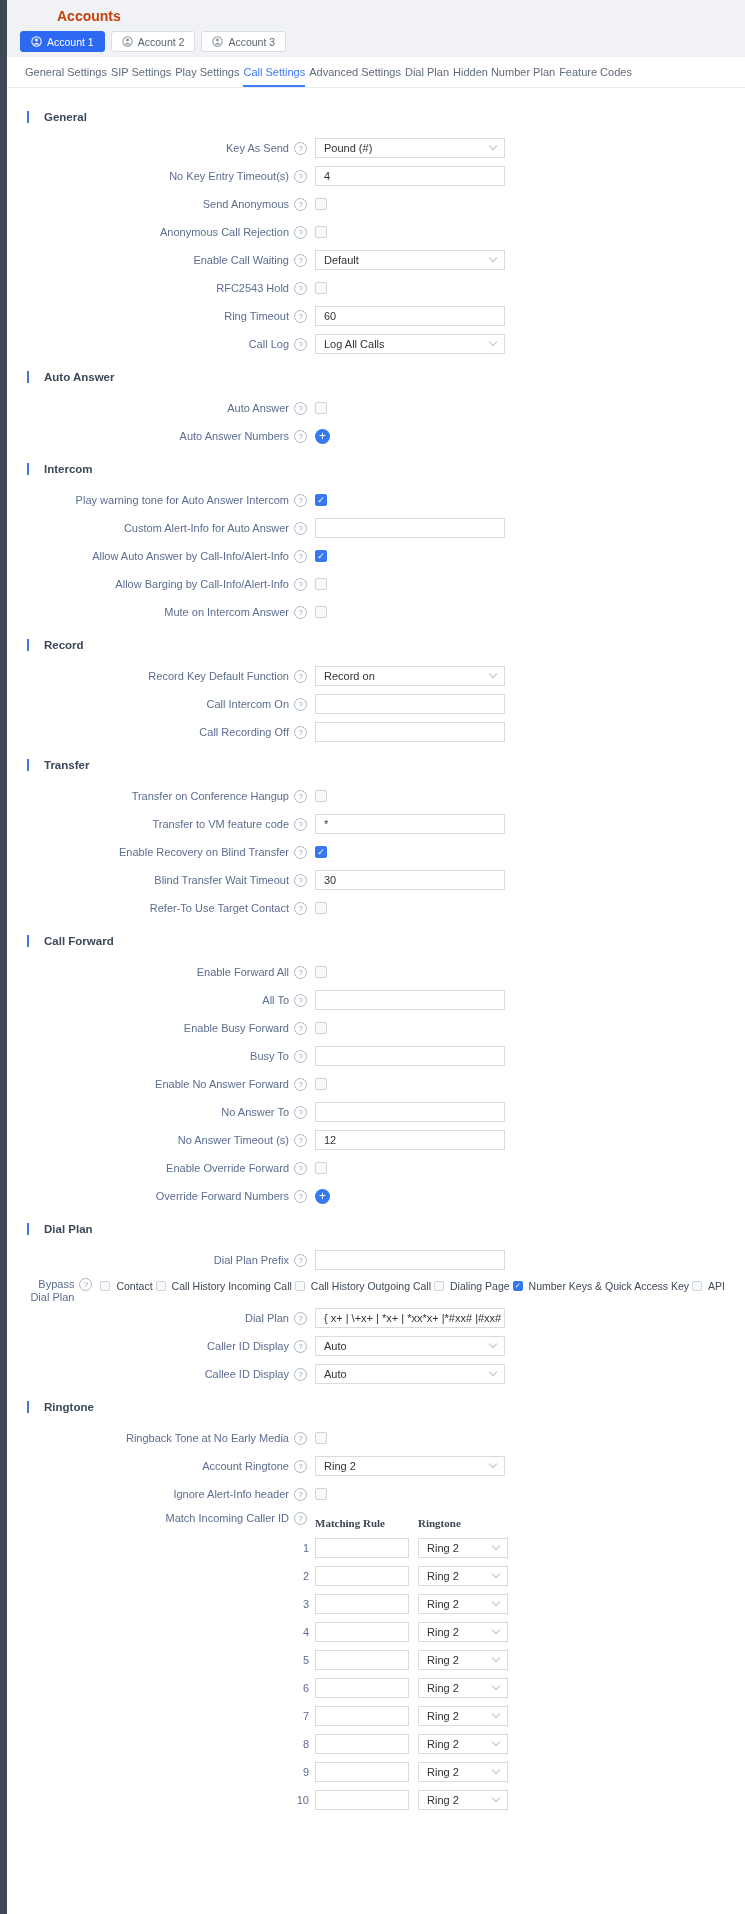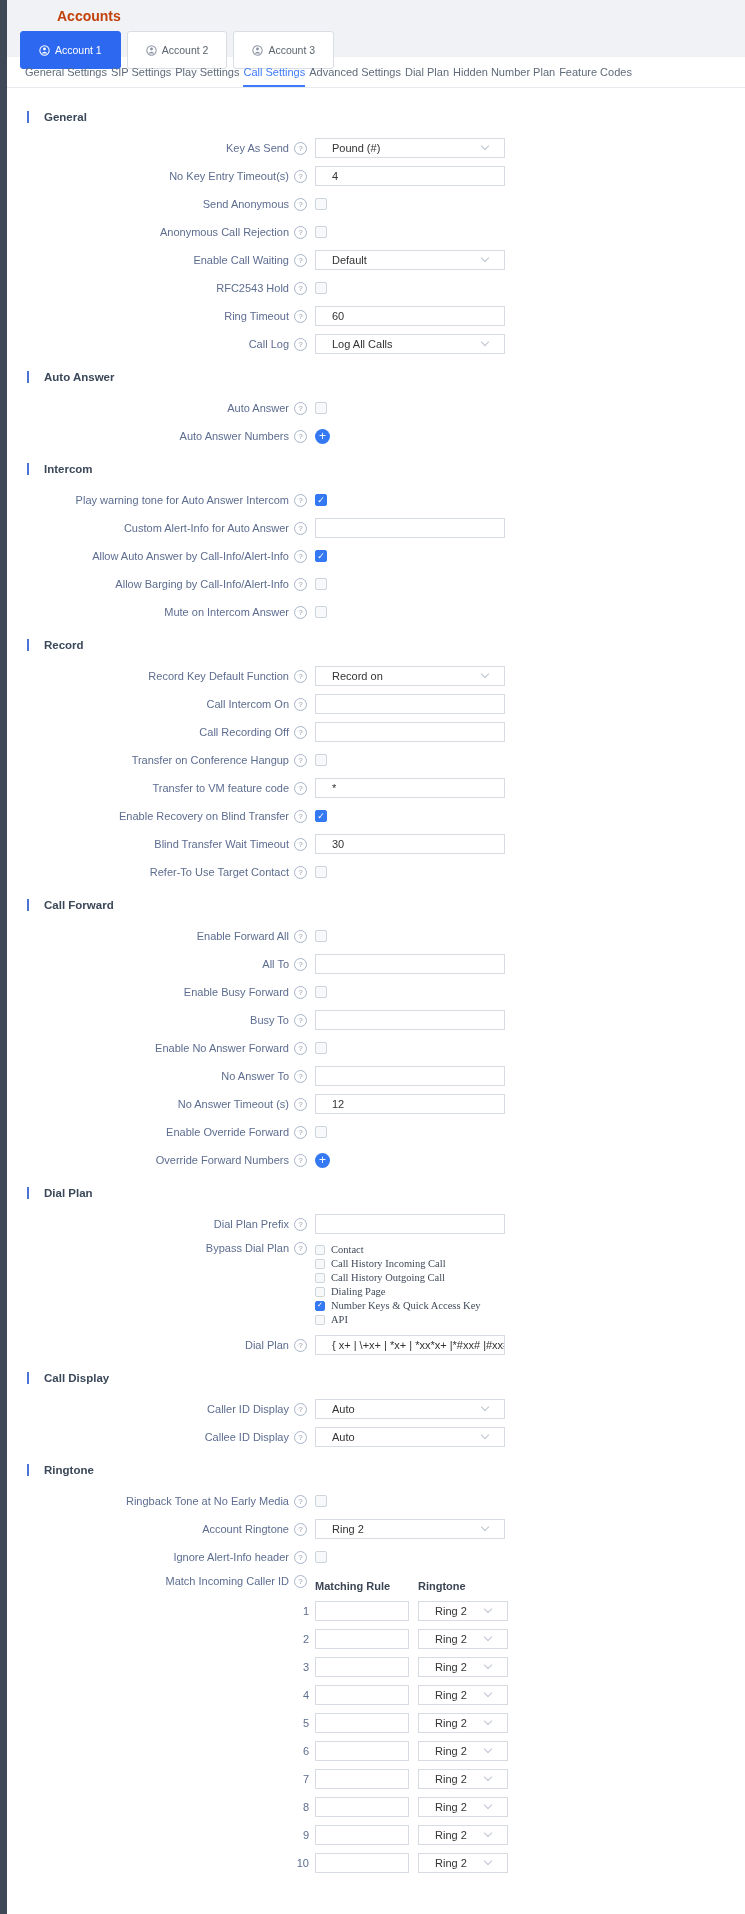--- a/index.html
+++ b/index.html
@@ -10,21 +10,21 @@
     position:relative;
     overflow:hidden;
   }
   .left-strip { position:absolute; left:0; top:0; width:7px; height:1914px; background:#3f4856; }
   .page { margin-left:7px; }
 
   
   .header { height:57px; background:#f0f2f5; position:relative; }
   .page-title { position:absolute; left:50px; top:8px; font-size:14px; font-weight:700; color:#c2410c; }
   .acct-tabs { position:absolute; left:13px; top:31px; display:flex; gap:6px; }
-  .acct-tab { height:38px; display:flex; align-items:center; gap:5px; padding:0 18px;
+  .acct-tab { height:21px; display:flex; align-items:center; gap:5px; padding:0 10px;
     background:#fff; border:1px solid #d9dde4; border-radius:3px; font-size:10.5px; color:#5c6570; cursor:pointer; }
   .acct-tab.active { background:#2d68f0; border-color:#2d68f0; color:#fff; }
   .acct-ic { display:inline-flex; }
 
   
   .tabbar { background:#fff; height:31px; display:flex; align-items:stretch; padding-left:18px; gap:4px; border-bottom:1px solid #e7eaef; }
   .nav-tab { color:#5f6b7a; font-size:11px; line-height:30px; position:relative; cursor:pointer; white-space:nowrap; }
   .nav-tab.active { color:#3e7bfa; }
   .nav-tab.active::after { content:""; position:absolute; left:0; right:0; bottom:0; height:2px; background:#3e7bfa; }
 
@@ -37,42 +37,42 @@
   .sec-text { font-size:11.5px; font-weight:700; color:#3b4859; }
 
   .row { display:flex; align-items:center; min-height:28px; }
   .row.top { align-items:flex-start; padding-top:4px; }
   .lab { width:262px; text-align:right; font-size:11px; color:#5d6d90; line-height:13px; }
   .help { width:13px; height:13px; border:1px solid #aab5c8; border-radius:50%; font-size:8px;
     line-height:11px; text-align:center; color:#93a0b5; margin-left:5px; flex:none; cursor:pointer; }
   .ctl { margin-left:8px; display:flex; align-items:center; }
 
   .box { height:20px; border:1px solid #d7dbe2; background:#fff; display:flex; align-items:center;
-    padding:0 16px; font-size:11px; color:#333; cursor:text; overflow:hidden; white-space:nowrap; }
+    padding:0 8px; font-size:11px; color:#333; cursor:text; overflow:hidden; white-space:nowrap; }
   .box.select, .box.input { width:190px; }
   .box.select { justify-content:space-between; cursor:pointer; }
   .chev { width:6px; height:6px; border-right:1px solid #bdc4cf; border-bottom:1px solid #bdc4cf;
     transform:rotate(45deg); margin-top:-4px; flex:none; }
 
   .cb { width:12px; height:12px; border:1px solid #ced4dc; background:#f7f9fb; border-radius:2px;
     display:inline-flex; align-items:center; justify-content:center; cursor:pointer; flex:none; }
   .cb.on { background:#3478f2; border-color:#3478f2; }
   .cb .mark { color:#fff; font-size:9px; line-height:1; }
 
   .addbtn { width:15px; height:15px; border-radius:50%; background:#3478f2; color:#fff;
     display:inline-flex; align-items:center; justify-content:center; font-size:12px; line-height:1; cursor:pointer; }
 
-  .cgroup { display:flex; flex-direction:column; gap:3px; padding:2px 0 6px 0;font-family:Liberation Serif, serif; }
+  .cgroup { display:flex; gap:3px; padding:2px 0 6px 0; }
   .citem { display:flex; align-items:center; gap:6px; height:11px; }
   .citem .cb { width:10px; height:10px; }
   .citem .cb .mark { font-size:7px; }
   .cilab { font-size:10.5px; color:#3f4a58; white-space:nowrap; }
 
   .mtable { margin-left:-20px; }
-  .thead { display:flex; align-items:center; height:22px; font-size:11px; font-weight:700; color:#3c4654; }
+  .thead { display:flex; align-items:center; height:22px; font-size:11px; font-weight:700; color:#3c4654;font-family:Liberation Serif, serif; }
   .tnum { width:14px; text-align:right; margin-right:6px; font-size:11px; color:#5d6d90; font-weight:400; flex:none; }
   .tcol0 { width:103px; }
   .trow { display:flex; align-items:center; height:28px; }
   .box.tinput { width:94px; }
   .box.tselect { width:90px; margin-left:9px; justify-content:space-between; cursor:pointer; }
 
   .footer { display:flex; justify-content:center; gap:8px; padding-top:14px; }
 </style>
 </head>
 <body>
@@ -291,20 +291,24 @@
       </div>
       <div class="row">
         <span class="lab">Call Recording Off</span>
         <span class="help">?</span>
         <div class="ctl">
           <div class="box input">
             <span class="val"></span>
           </div>
         </div>
       </div>
+      <div class="sec-title">
+        <span class="sec-bar"></span>
+        <span class="sec-text">Transfer</span>
+      </div>
       <div class="row">
         <span class="lab">Transfer on Conference Hangup</span>
         <span class="help">?</span>
         <div class="ctl">
           <span class="cb"></span>
         </div>
       </div>
       <div class="row">
         <span class="lab">Transfer to VM feature code</span>
         <span class="help">?</span>
@@ -465,24 +469,20 @@
       </div>
       <div class="row">
         <span class="lab">Dial Plan</span>
         <span class="help">?</span>
         <div class="ctl">
           <div class="box input">
             <span class="val">{ x+ | \+x+ | *x+ | *xx*x+ |*#xx# |#xx# |*xx*x</span>
           </div>
         </div>
       </div>
-      <div class="sec-title">
-        <span class="sec-bar"></span>
-        <span class="sec-text">Call Display</span>
-      </div>
       <div class="row">
         <span class="lab">Caller ID Display</span>
         <span class="help">?</span>
         <div class="ctl">
           <div class="box select">
             <span class="val">Auto</span>
             <span class="chev"></span>
           </div>
         </div>
       </div>

